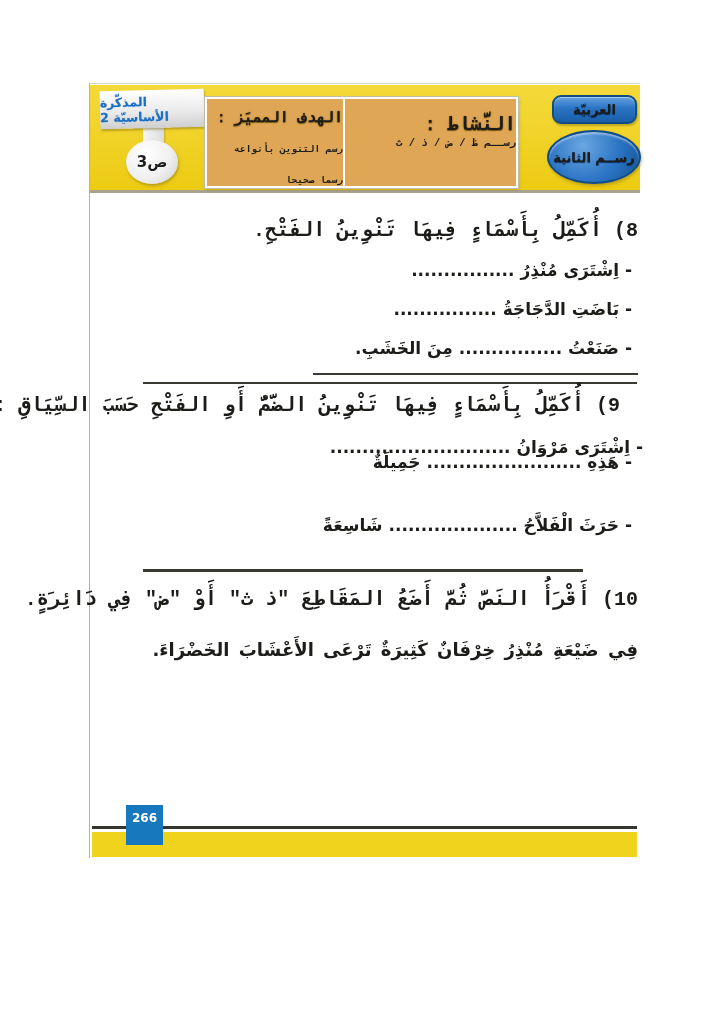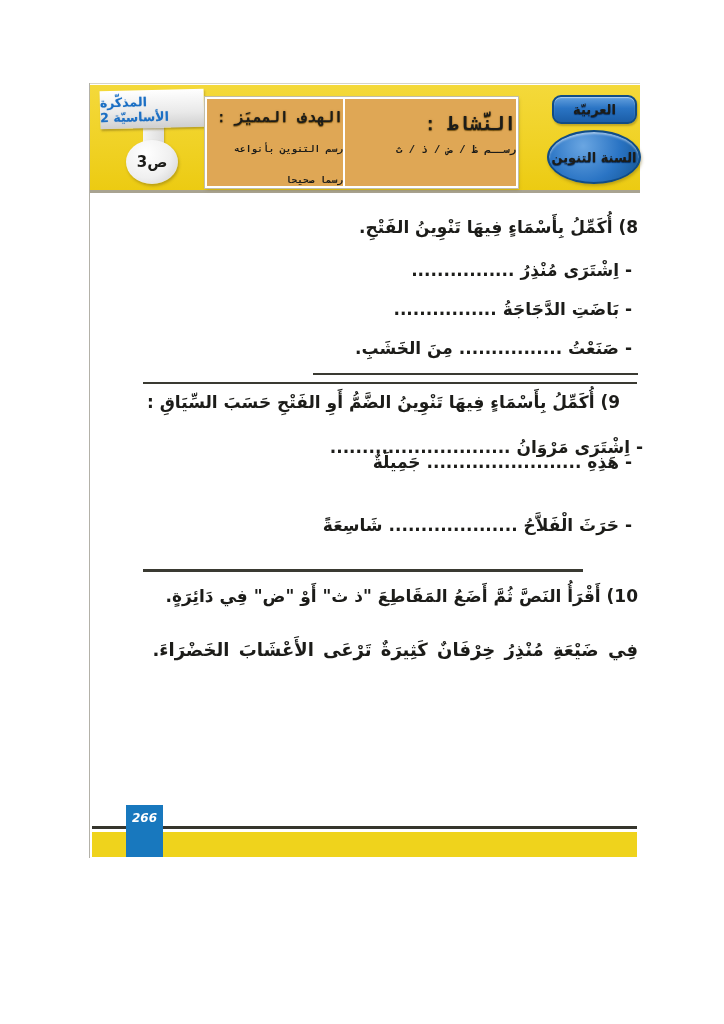--- a/index.html
+++ b/index.html
@@ -52,21 +52,21 @@
   .info-cell{flex:1;display:flex;flex-direction:column;align-items:flex-start;text-align:center;font-family:Liberation Mono, monospace;}
   .info-cell.activity{flex:0 0 139px;padding-left:32px;}
   .info-vdivider{width:2px;background:#ffffff;}
   .info-label{
     color:#ffffff;font-weight:bold;
     text-shadow:0 1px 1px rgba(90,60,0,.75),0 0 2px rgba(90,60,0,.35);
   }
   .activity .info-label{font-size:19px;margin-top:13px;}
   .objective .info-label{font-size:15px;margin-top:9px;}
   .info-detail{color:#1d3b6e;font-weight:bold;}
-  .activity .info-detail{font-size:10.5px;margin-top:7px;}
+  .activity .info-detail{font-size:10.5px;}
   .objective .info-detail{font-size:9.5px;line-height:1.55;margin-top:16px;}
 
   
   .subject-badge{
     left:552px;top:95px;width:85px;height:29px;border-radius:9px;
     background:linear-gradient(180deg,#63a0de 0%,#2a74c4 45%,#1b5ea8 100%);
     border:2px solid #114c86;box-sizing:border-box;
     display:flex;align-items:center;justify-content:center;
     color:#ffffff;font-weight:bold;font-size:13px;
     text-shadow:0 1px 1px rgba(0,30,70,.8);
@@ -77,33 +77,33 @@
     background:radial-gradient(circle at 38% 28%,#6aa6e2 0%,#2a74c4 55%,#14538f 100%);
     border:2px solid #114c86;box-sizing:border-box;
     display:flex;align-items:center;justify-content:center;
     color:#ffffff;font-weight:bold;font-size:13px;
     text-shadow:0 1px 1px rgba(0,30,70,.8);
     box-shadow:inset 0 2px 2px rgba(255,255,255,.45),1px 2px 3px rgba(120,100,20,.4);
   }
 
   
   .ar{direction:rtl;unicode-bidi:plaintext;white-space:nowrap;color:#1c1c19;font-weight:bold;}
-  .ex-title{font-size:17px;}
+  .ex-title{font-size:20px;font-family:Liberation Mono, monospace;}
   .ex-item{font-size:17px;}
   .ex-passage{font-size:18px;word-spacing:3px;}
 
   .rule{background:#3a3a32;}
 
   
   .footer-rule{left:92px;top:826px;width:545px;height:3px;background:#35352c;}
   .footer-bar{left:92px;top:832px;width:545px;height:25px;background:#efd31c;}
   .page-number-box{
-    left:126px;top:805px;width:37px;height:52px;background:#1878be;
+    left:126px;top:805px;width:37px;height:40px;background:#1878be;
     color:#ffffff;font-weight:bold;font-size:12px;text-align:center;
-    box-sizing:border-box;padding-top:6px;font-style:italic;
+    box-sizing:border-box;padding-top:6px;
   }
 </style>
 </head>
 <body>
 
 <div class="abs page-edge-top"></div>
 <div class="abs page-edge-left"></div>
 
 <div class="abs header-band"></div>
 
@@ -125,21 +125,21 @@
     <div class="info-label ar">الهدف المميَز :</div>
     <div class="info-detail ar">رسم التنوين بأنواعه</div>
     <div class="info-detail ar">رسما صحيحا</div>
   </div>
 </div>
 
 <div class="abs subject-badge">
   <span class="ar">العربيّة</span>
 </div>
 <div class="abs grade-badge">
-  <span class="ar">السنة التنوين</span>
+  <span class="ar">رســم الثانية</span>
 </div>
 
 <div class="abs ar ex-title" style="top:217px;right:86px;">8) أُكَمِّلُ بِأَسْمَاءٍ فِيهَا تَنْوِينُ الفَتْحِ.</div>
 <div class="abs ar ex-item" style="top:260px;right:92px;">- اِشْتَرَى مُنْذِرُ ................</div>
 <div class="abs ar ex-item" style="top:299px;right:92px;">- بَاضَتِ الدَّجَاجَةُ ................</div>
 <div class="abs ar ex-item" style="top:338px;right:92px;">- صَنَعْتُ ................ مِنَ الخَشَبِ.</div>
 
 <div class="abs rule" style="top:373px;left:313px;width:325px;height:2px;"></div>
 <div class="abs rule" style="top:382px;left:143px;width:494px;height:2px;"></div>
 

